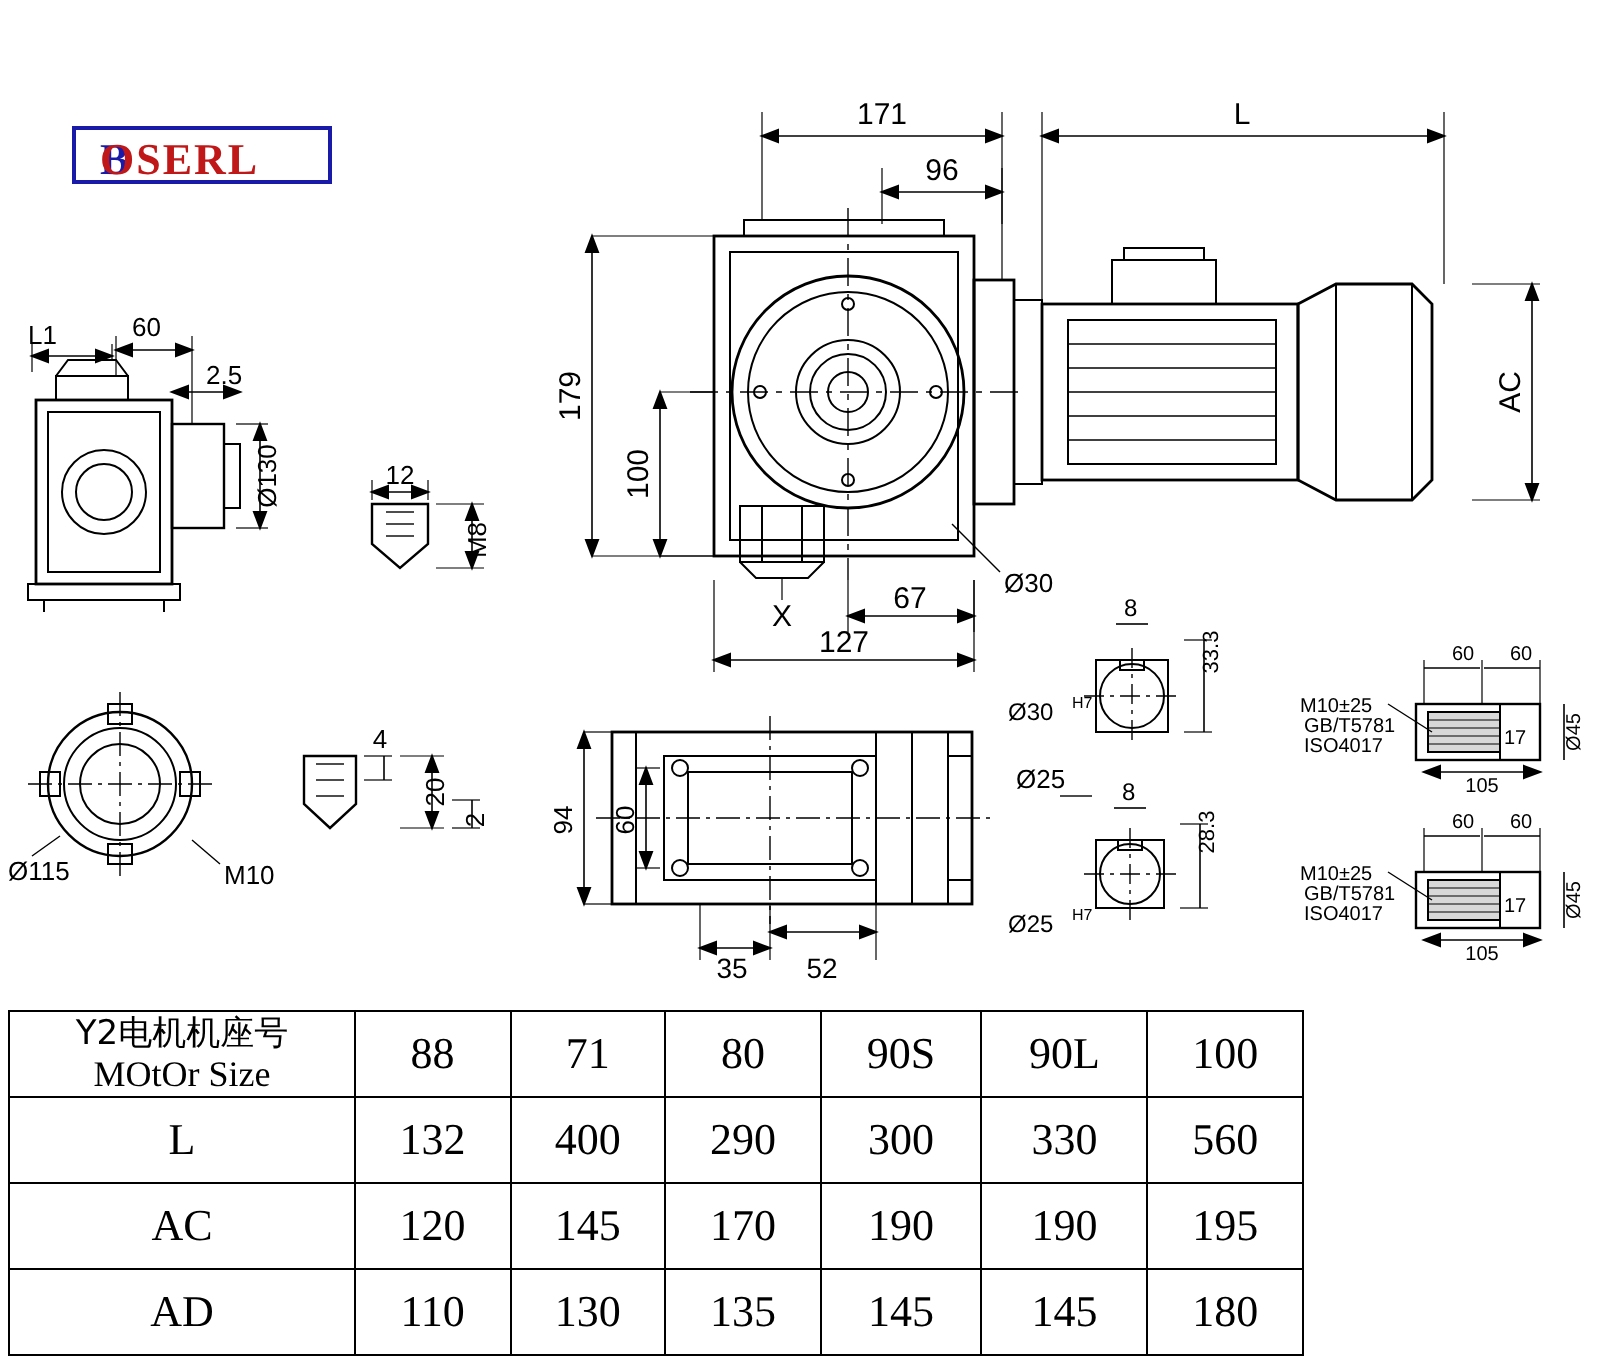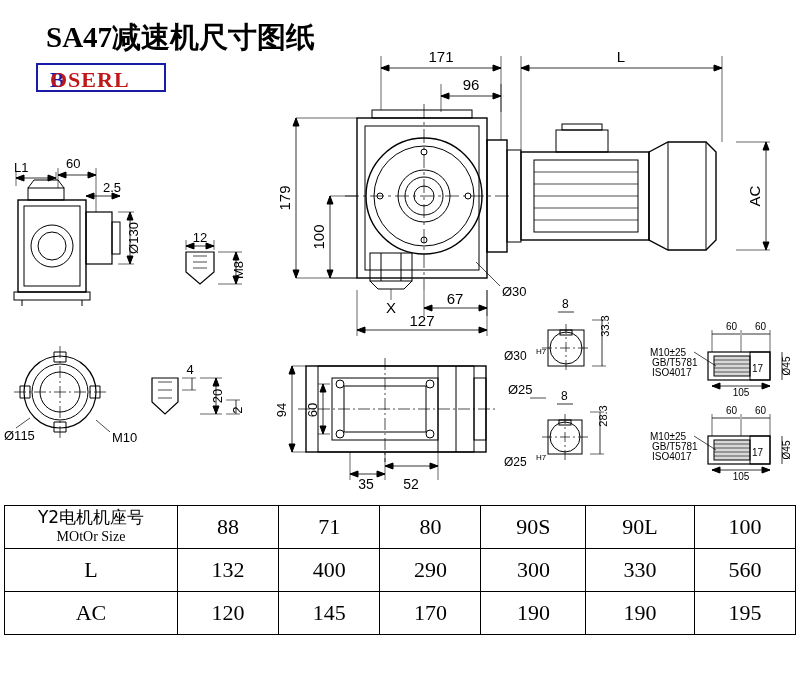--- a/index.html
+++ b/index.html
@@ -29,21 +29,21 @@
     font-weight:bold;font-size:22px;
     color:#c01818;
     letter-spacing:1px;
   }
   .logo span .b{color:#1a1aa8;}
   svg{position:absolute;left:0;top:0;}
   
   table.spec{
     position:absolute;left:4px;top:505px;
     border-collapse:collapse;
-    width:792px;
+    width:648px;
     padding-left:12px;
   }
   table.spec td{
     border:1px solid #000;
     text-align:center;
     font-family:"Liberation Serif", serif;
     font-size:22px;
     height:42px;
     padding:0;
   }
@@ -56,21 +56,20 @@
     font-size:22px;
     width:172px;
   }
   .cn{font-family:"DejaVu Sans", sans-serif;font-size:17px;}
 </style>
 </head>
 <body>
 
 <div class="page">
 
-  <div class="abs ttl">SA47减速机尺寸图纸</div>
 
   <div class="abs logo">
     <span>
         <span class="b">B</span>
         <span>OSERL</span>
       </span>
   </div>
 
   <svg width="800" height="505" viewBox="0 0 800 505">
     <g stroke="#000" fill="none" stroke-width="1">
@@ -430,21 +429,21 @@
       <text x="741" y="480" font-size="10" text-anchor="middle">105</text>
       <text x="790" y="450" font-size="10" text-anchor="middle" transform="rotate(-90 790 450)">Ø45</text>
     </g>
   </svg>
 
   <table class="spec">
     <tbody>
       <tr>
         <td class="hdr-label">
           <div class="cn">Y2电机机座号</div>
-          <div style="font-size:14px">MOtOr Size</div>
+          <div style="font-size:18px">MOtOr Size</div>
         </td>
         <td>88</td>
         <td>71</td>
         <td>80</td>
         <td>90S</td>
         <td>90L</td>
         <td>100</td>
       </tr>
       <tr>
         <td class="rowlabel">L</td>
@@ -457,16 +456,25 @@
       </tr>
       <tr>
         <td class="rowlabel">AC</td>
         <td>120</td>
         <td>145</td>
         <td>170</td>
         <td>190</td>
         <td>190</td>
         <td>195</td>
       </tr>
+      <tr>
+        <td class="rowlabel">AD</td>
+        <td>110</td>
+        <td>130</td>
+        <td>135</td>
+        <td>145</td>
+        <td>145</td>
+        <td>180</td>
+      </tr>
     </tbody>
   </table>
 
 </div>
 
 </body></html>

